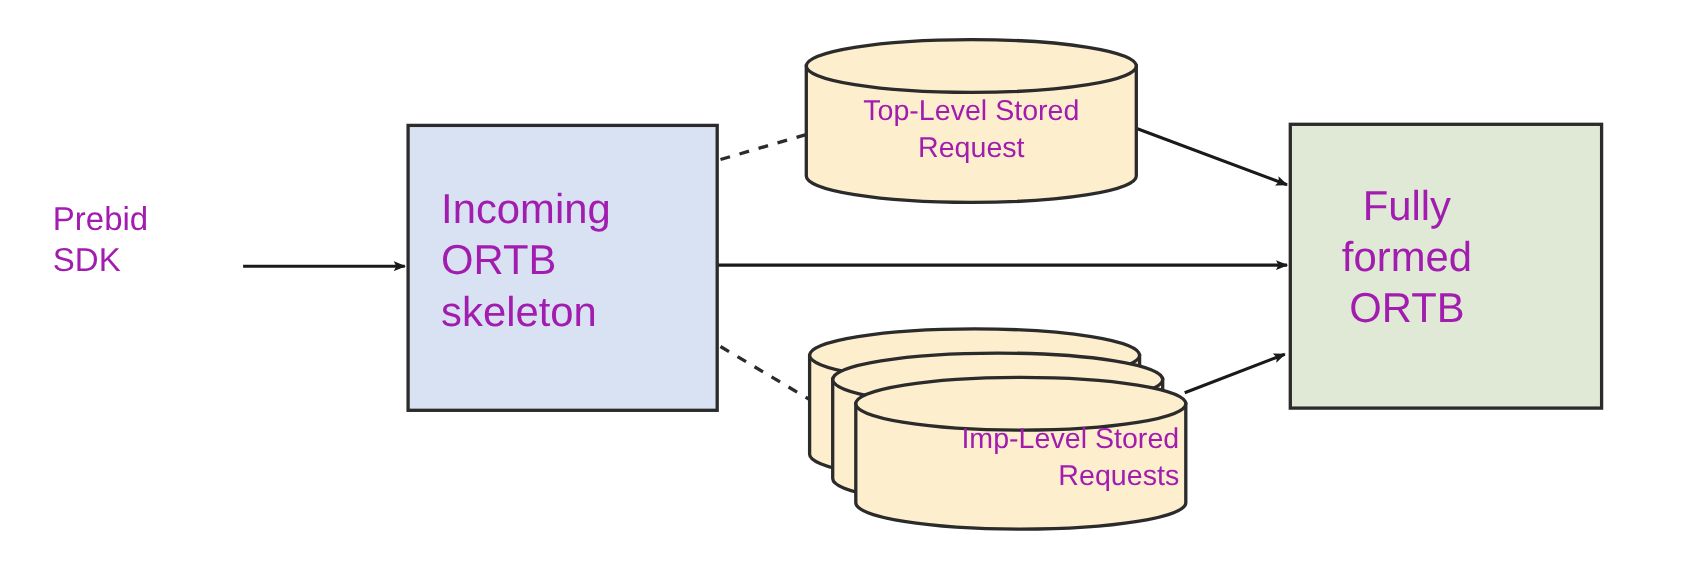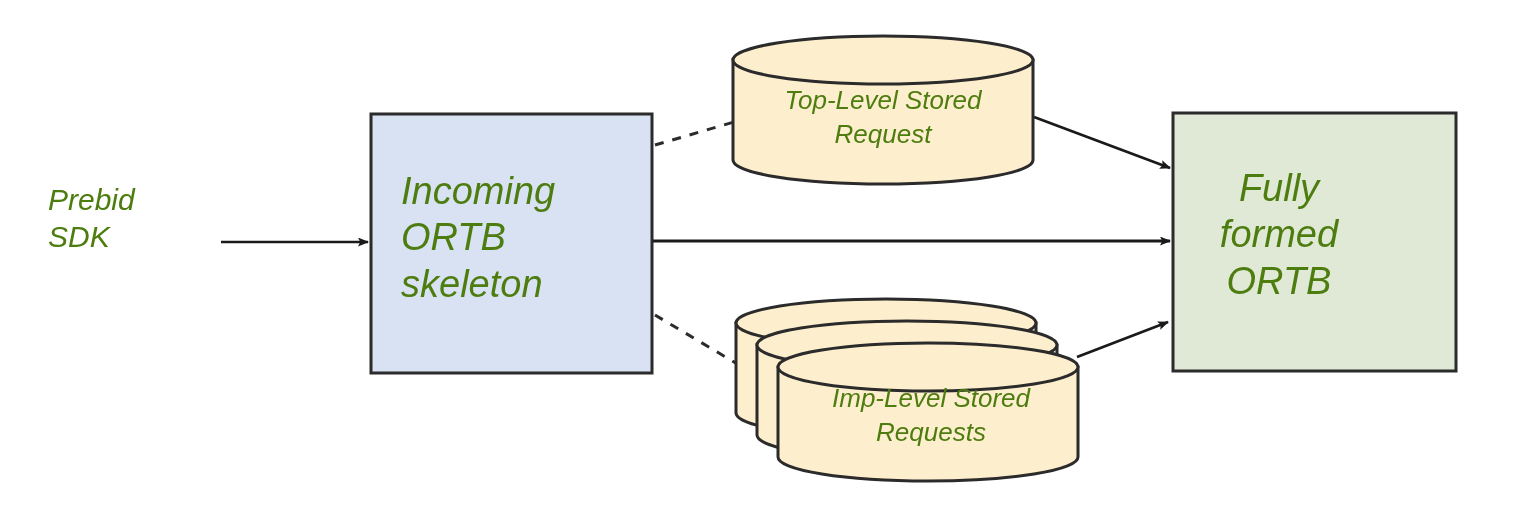--- a/index.html
+++ b/index.html
@@ -27,24 +27,23 @@
   .label-layer {
     position: absolute;
     left: 0;
     top: 0;
     width: 1532px;
     height: 514px;
     pointer-events: none;
   }
   .txt {
     position: absolute;
-    color: #4d7c0f;
+    color: #a21caf;
     line-height: 1.22;
     white-space: pre-line;
-    font-style: italic;
   }
   #prebid-sdk-label {
     left: 48px;
     top: 182px;
     width: 200px;
     font-size: 30px;
     text-align: left;
   }
   #incoming-ortb-label {
     left: 401px;
@@ -66,21 +65,21 @@
     width: 282px;
     font-size: 26px;
     text-align: center;
     line-height: 1.3;
   }
   #imp-stored-label {
     left: 790px;
     top: 382px;
     width: 282px;
     font-size: 26px;
-    text-align: center;
+    text-align: right;
     line-height: 1.3;
   }
 </style>
 </head>
 <body>
 
 <div id="canvas">
 
   <svg class="svg-layer" viewBox="0 0 1532 514">
     <defs>

